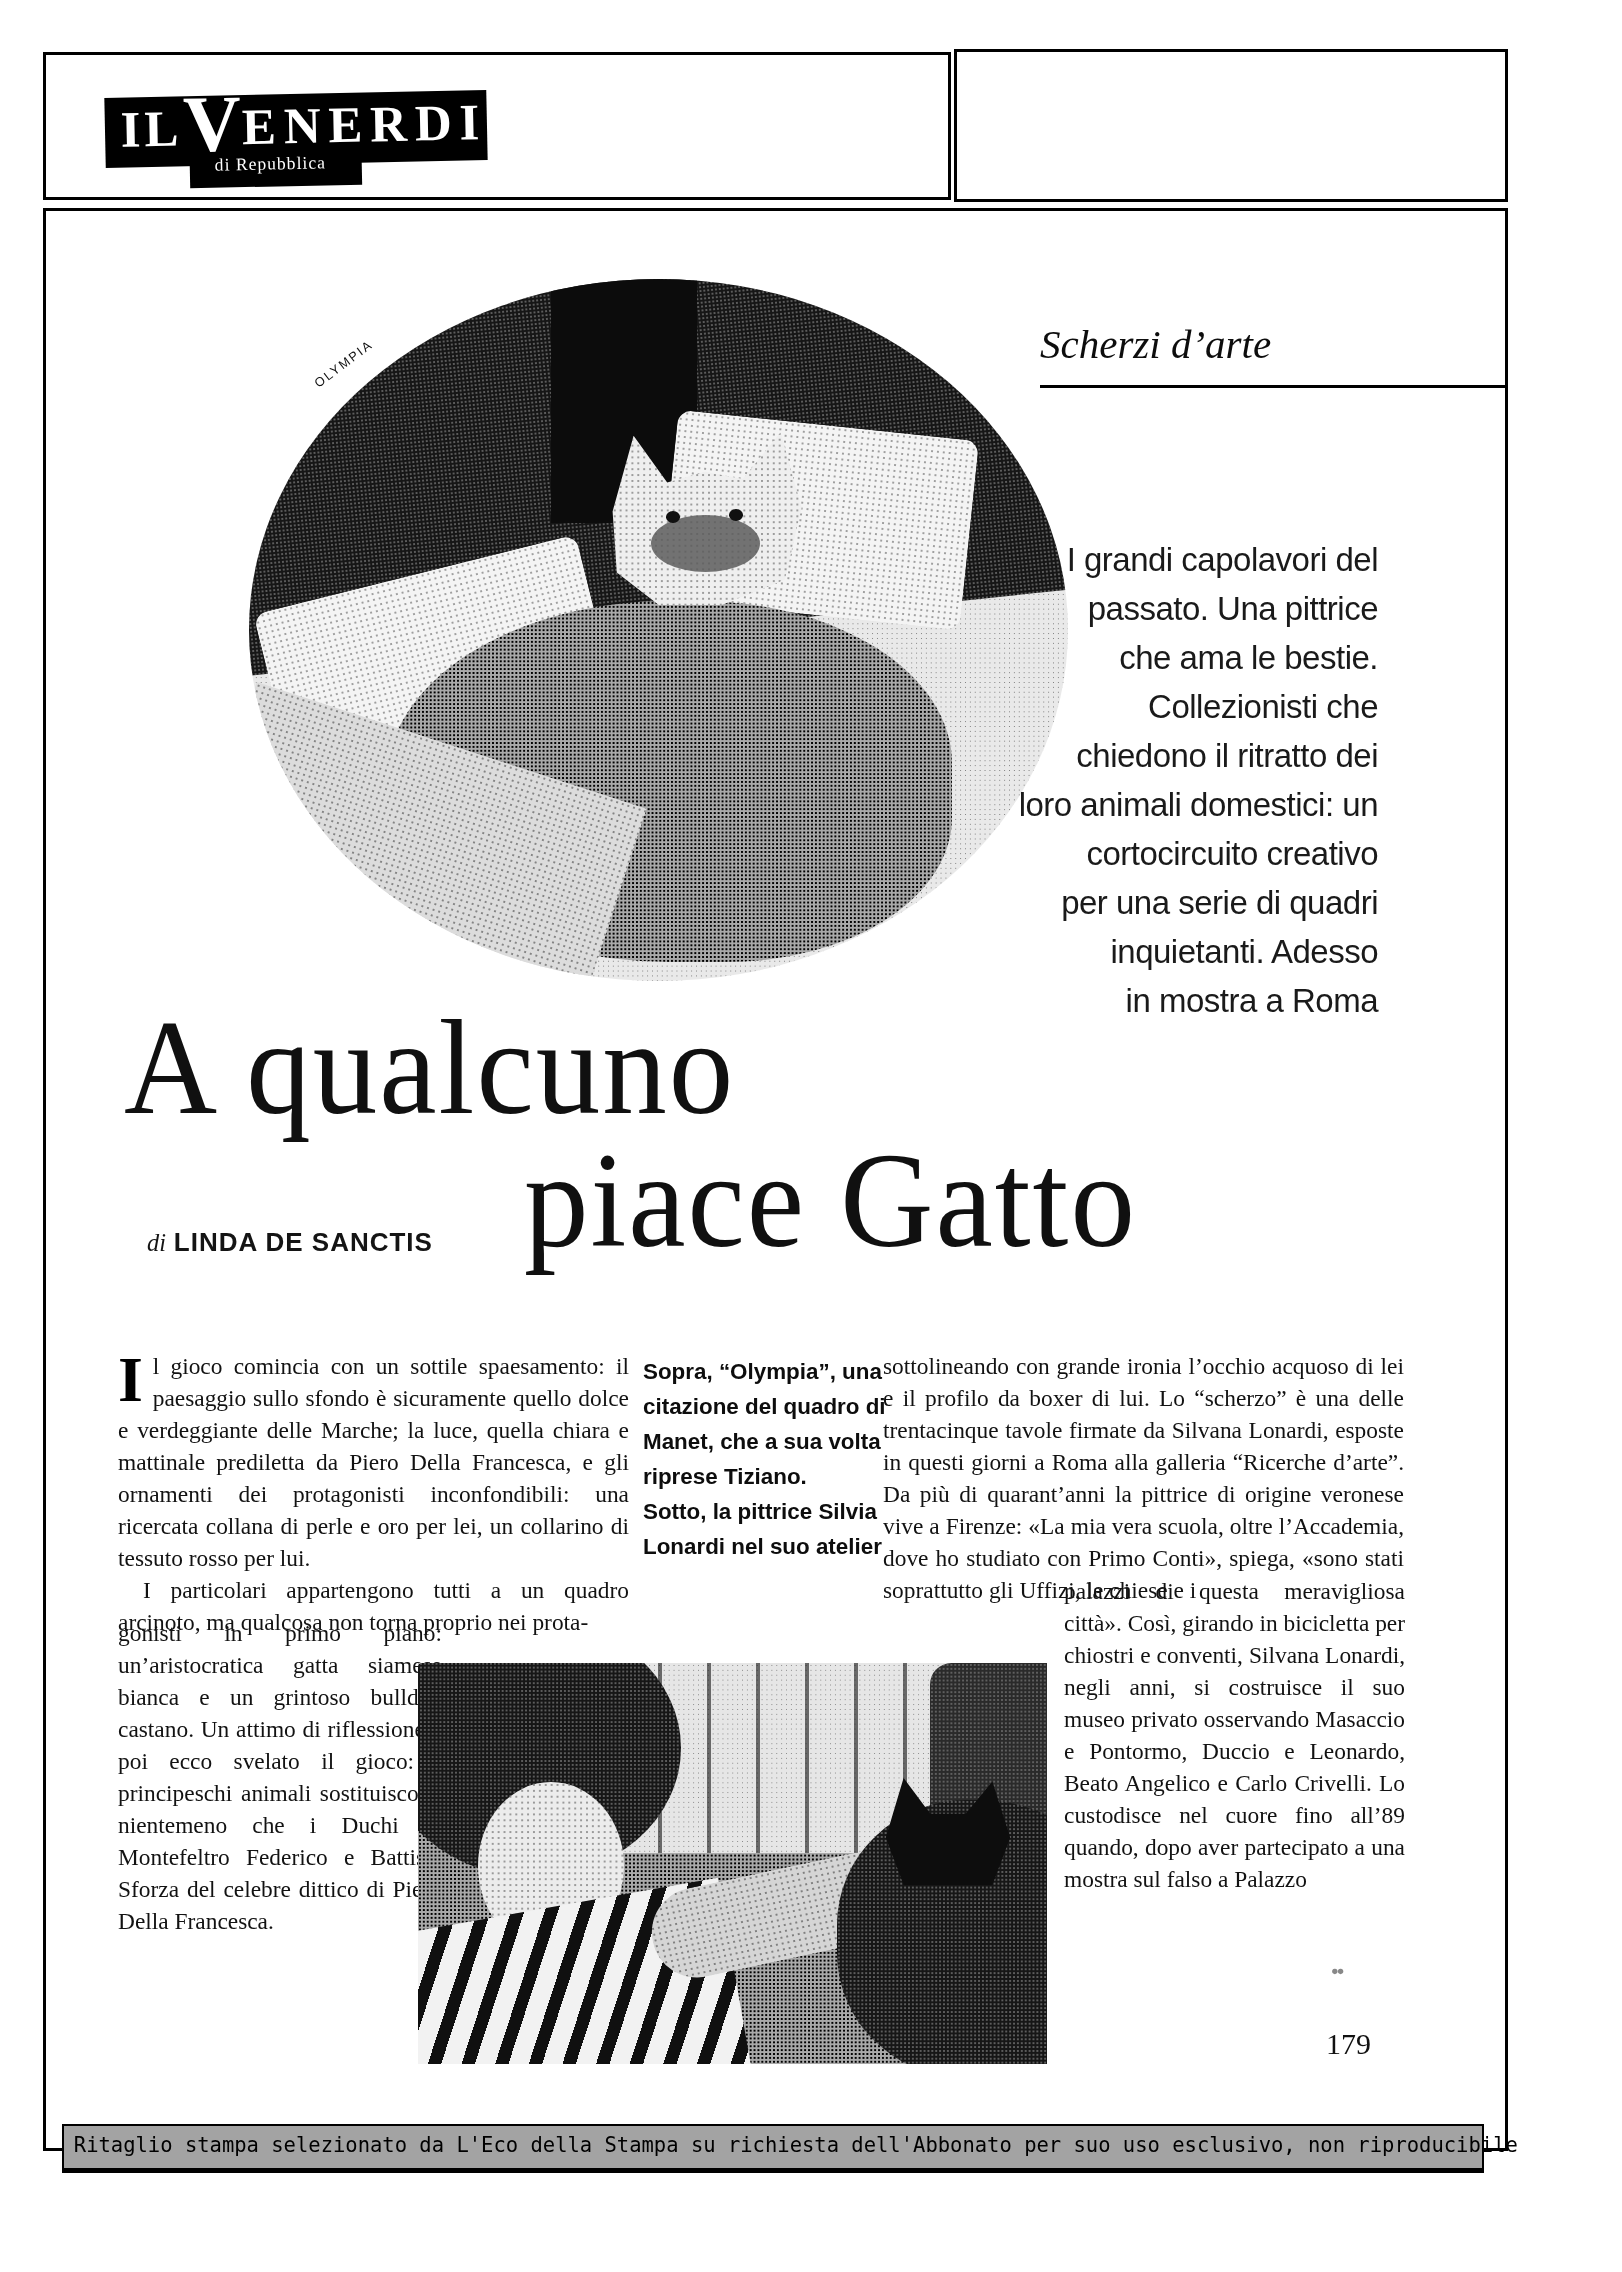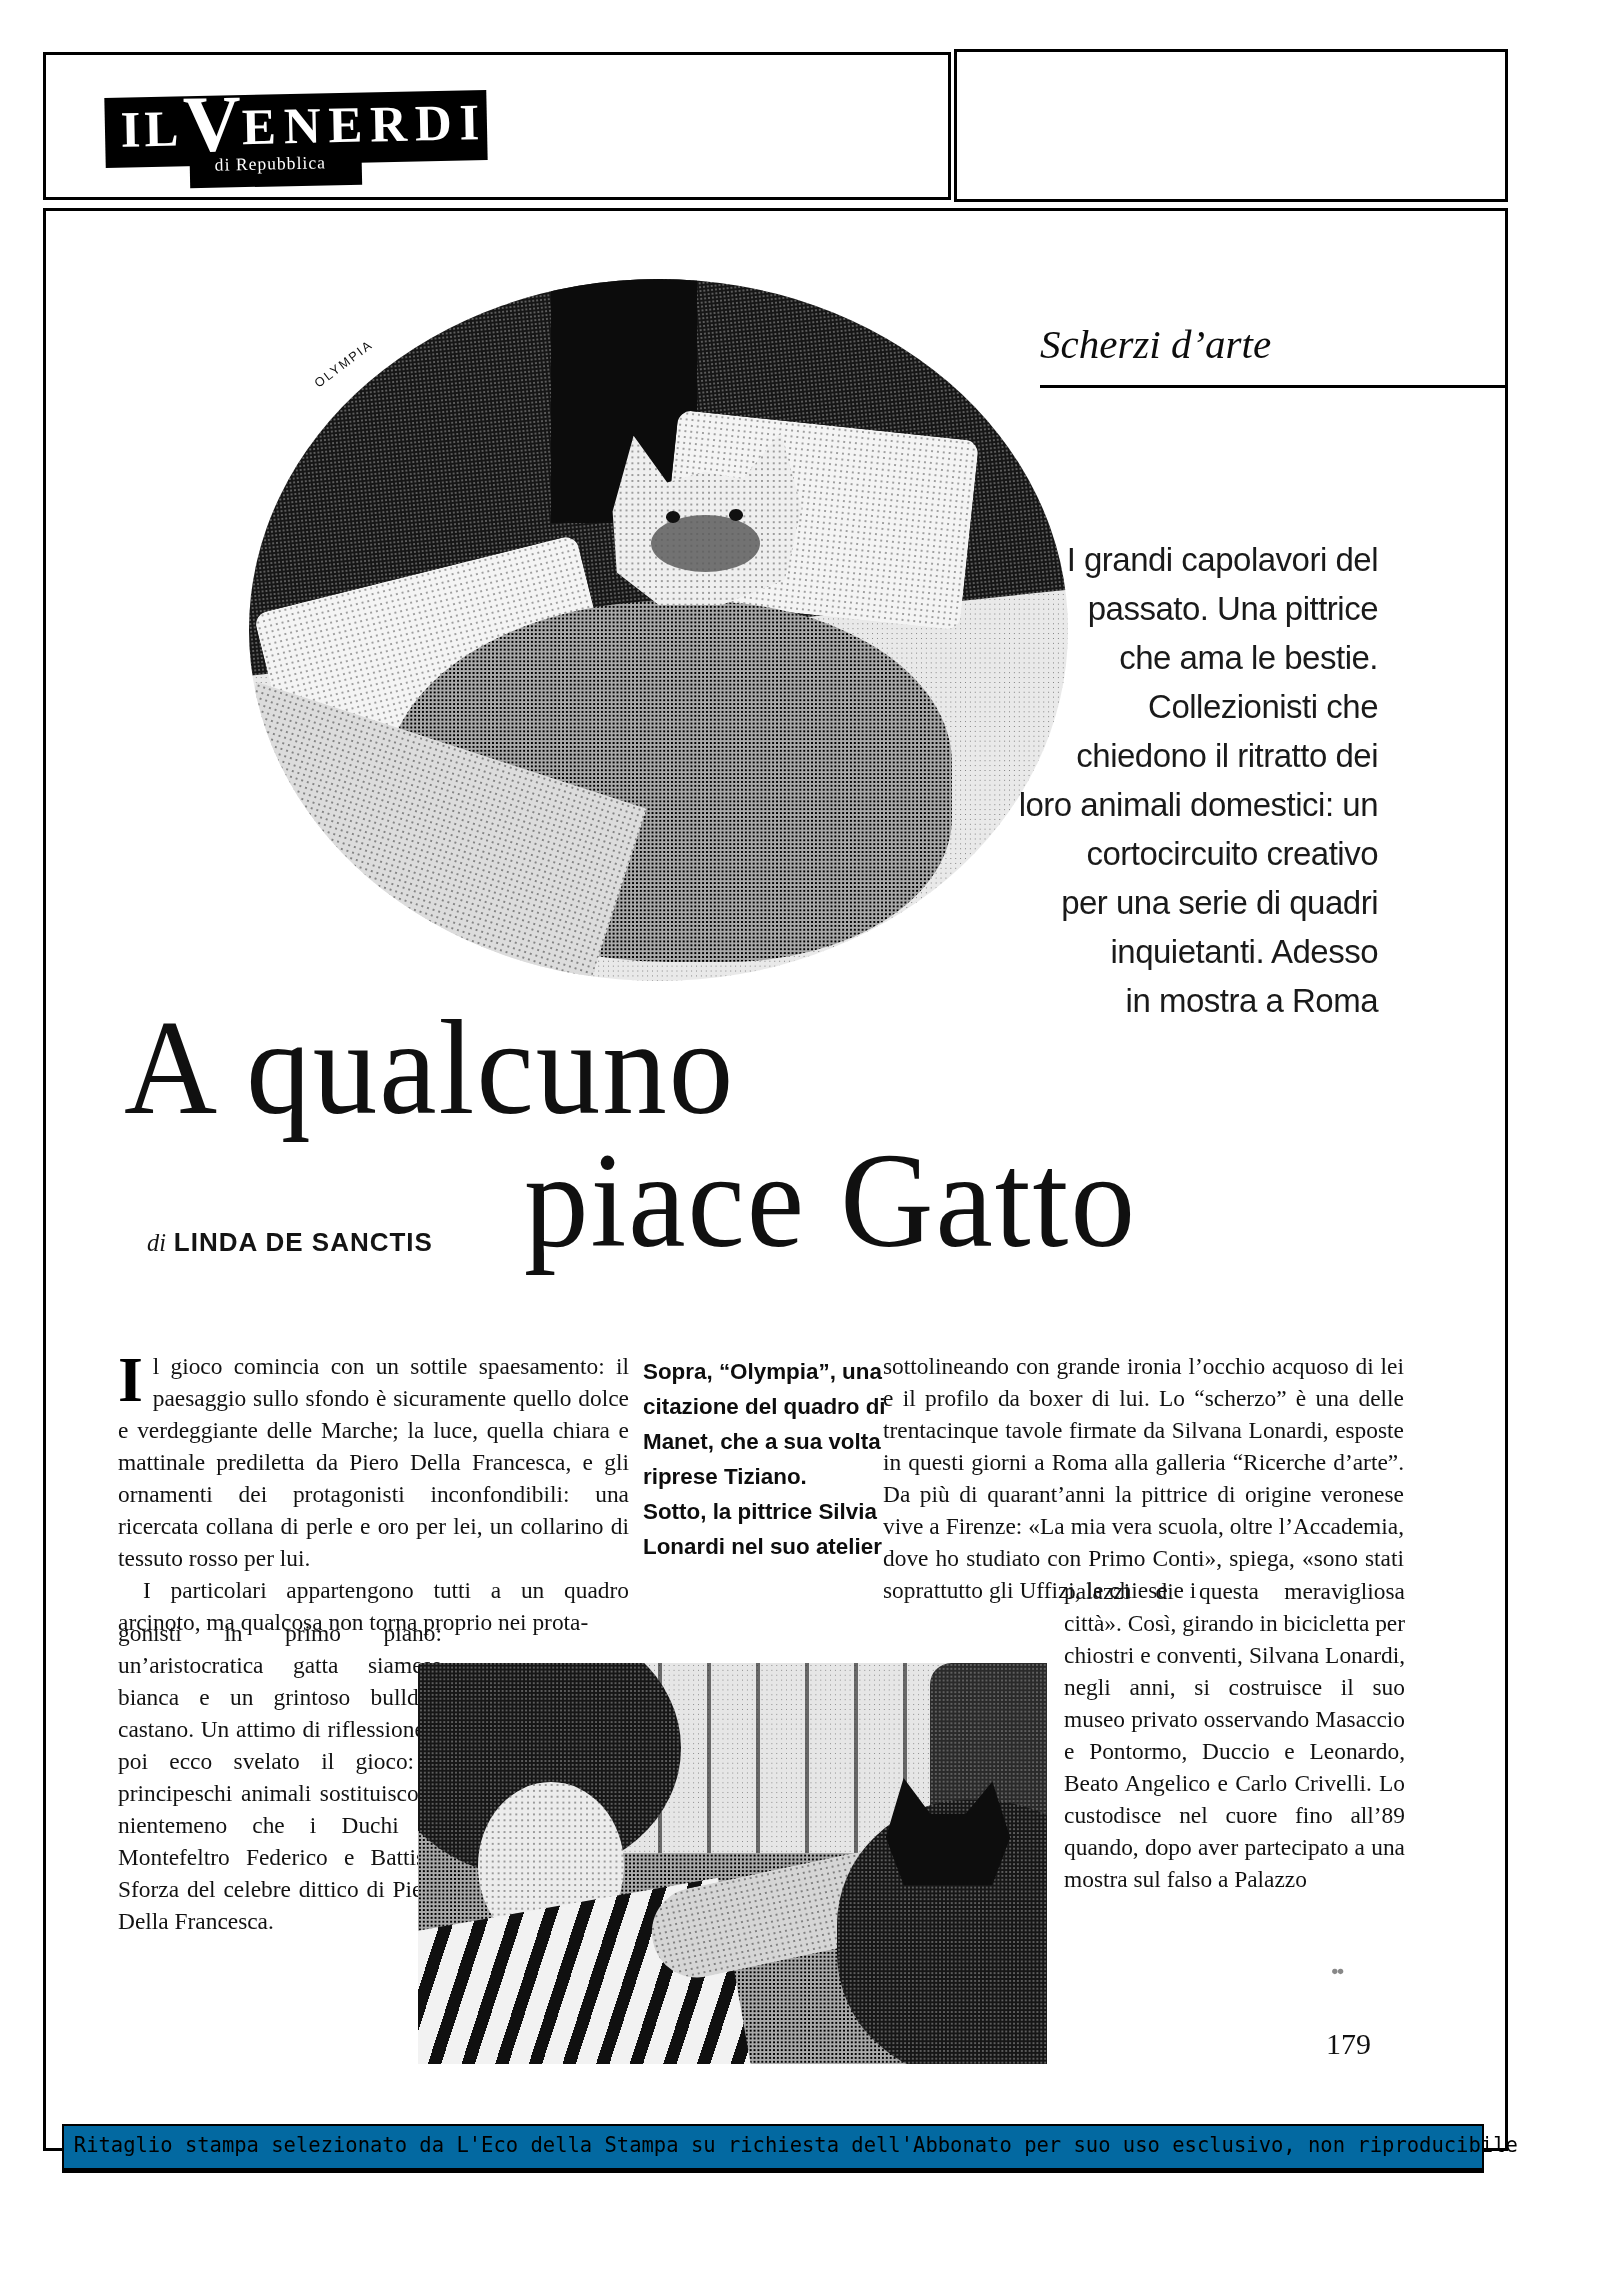--- a/index.html
+++ b/index.html
@@ -117,21 +117,21 @@
   .p2-cat-head { position:absolute; left:456px; top:109px; width:148px; height:119px; background:#0d0d0d;
     clip-path:polygon(8% 55%, 20% 5%, 38% 35%, 62% 35%, 80% 8%, 92% 55%, 80% 95%, 20% 95%); }
   .p2-right-fig { position:absolute; right:-24.4px; top:0; width:141px; height:322px; border-radius:21.5px; background-color:#2a2a2a;
     background-image:radial-gradient(circle, rgba(255,255,255,.25) 0.9px, transparent 1px); background-size:3.9px 3.9px; }
 
   .cont-mark { position:absolute; left:1285px; top:1753px; font-size:12.7px; letter-spacing:-2px; color:#888; }
   .pageno { position:absolute; left:1280px; top:1816px; font-size:30px; color:#111; }
 
   
   .footer-strip { left:62px; top:2124px; width:1422px; height:49px; border:2.9px solid #000; border-bottom-width:5.9px;
-    background:#0369a1; z-index:5; }
+    background:#a3a3a3; z-index:5; }
   .footer-text { font-family:"DejaVu Sans Mono", monospace; font-size:20.5px; line-height:39px;
     padding-left:9.8px; white-space:nowrap; color:#000; }
 </style>
 </head>
 <body>
 
 <div class="page">
 
   <div class="box logo-box">
     <div class="logo-shape">

